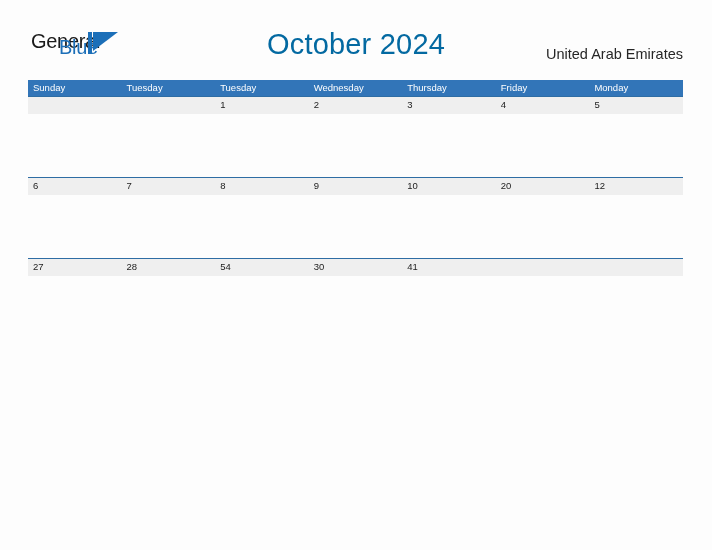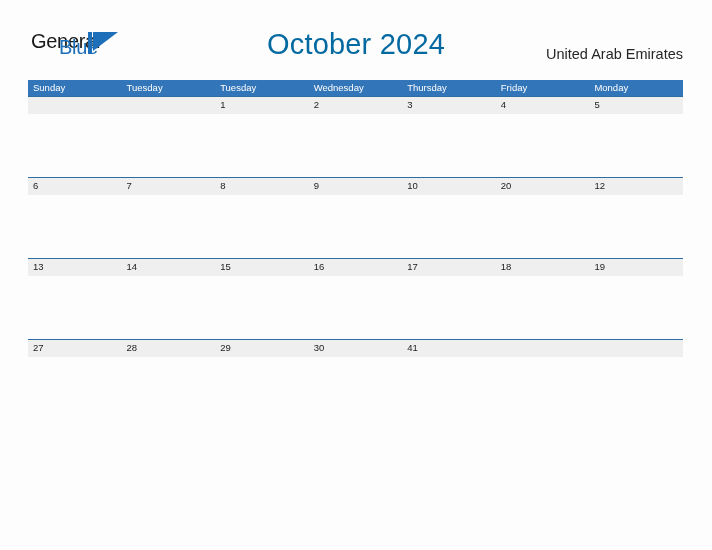--- a/index.html
+++ b/index.html
@@ -188,39 +188,27 @@
       <div class="day-cell">7</div>
       <div class="day-cell">8</div>
       <div class="day-cell">9</div>
       <div class="day-cell">10</div>
       <div class="day-cell">20</div>
       <div class="day-cell">12</div>
     </div>
     <div class="day-body"></div>
   </div>
 
-  <div class="week-row">
-    <div class="date-band">
-      <div class="day-cell">13</div>
-      <div class="day-cell">14</div>
-      <div class="day-cell">15</div>
-      <div class="day-cell">16</div>
-      <div class="day-cell">17</div>
-      <div class="day-cell">18</div>
-      <div class="day-cell">19</div>
-    </div>
-    <div class="day-body"></div>
-  </div>
 
 
   <div class="week-row">
     <div class="date-band">
       <div class="day-cell">27</div>
       <div class="day-cell">28</div>
-      <div class="day-cell">29</div>
+      <div class="day-cell">54</div>
       <div class="day-cell">30</div>
       <div class="day-cell">41</div>
       <div class="day-cell"></div>
       <div class="day-cell"></div>
     </div>
     <div class="day-body"></div>
   </div>
 
 </div>
 

